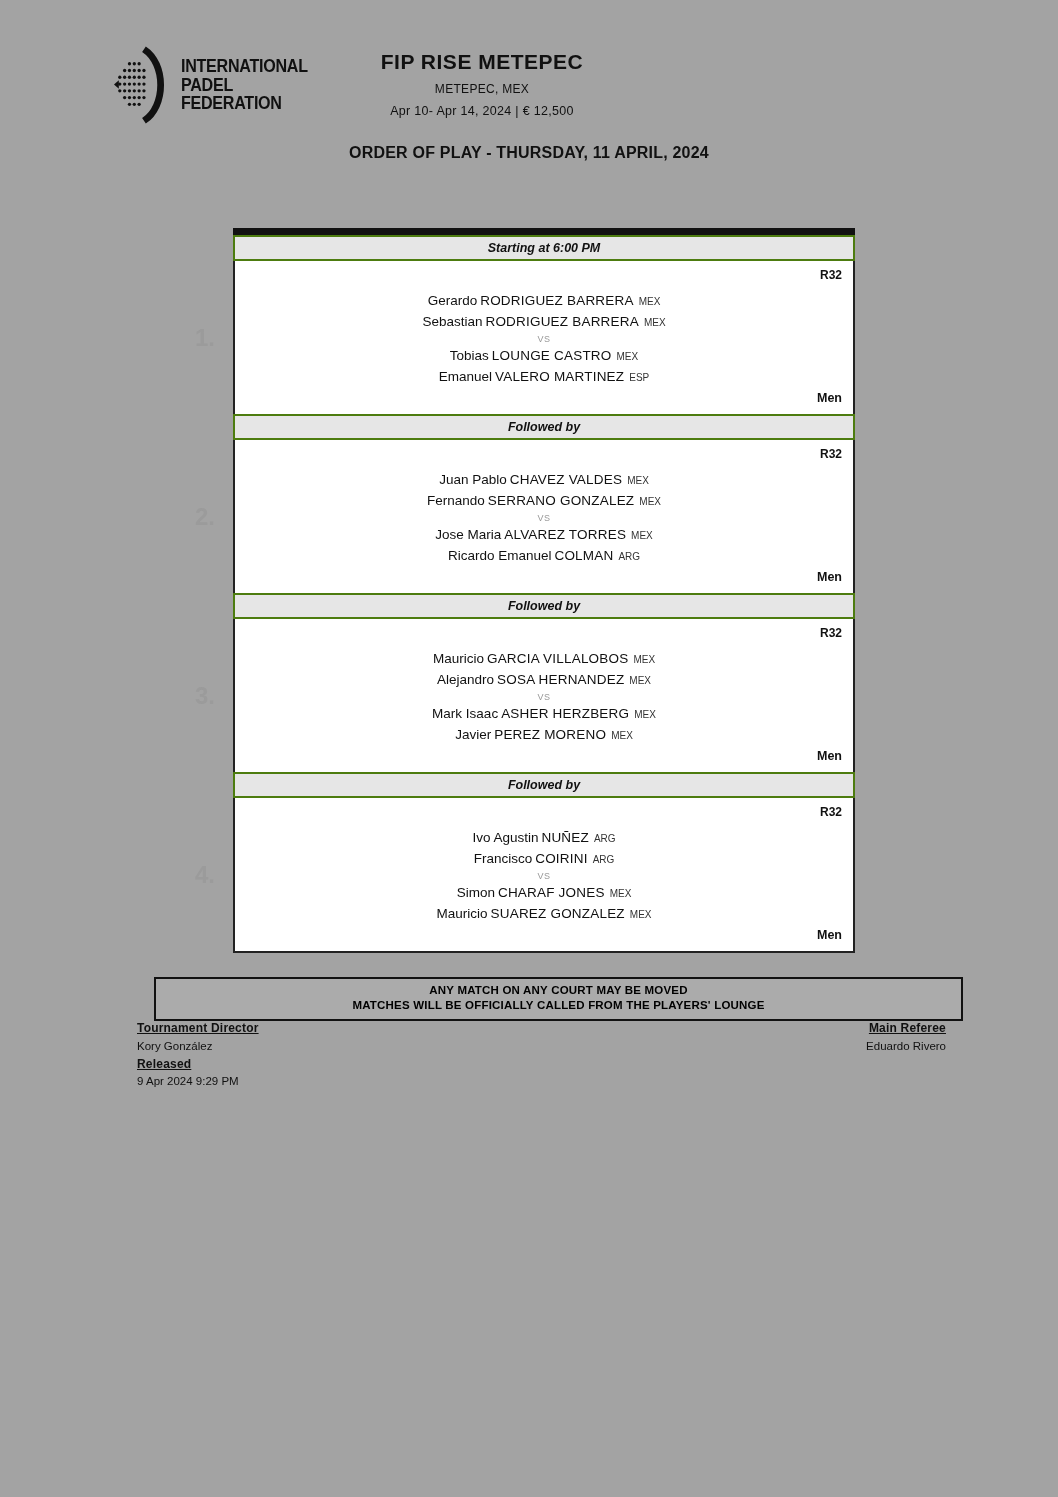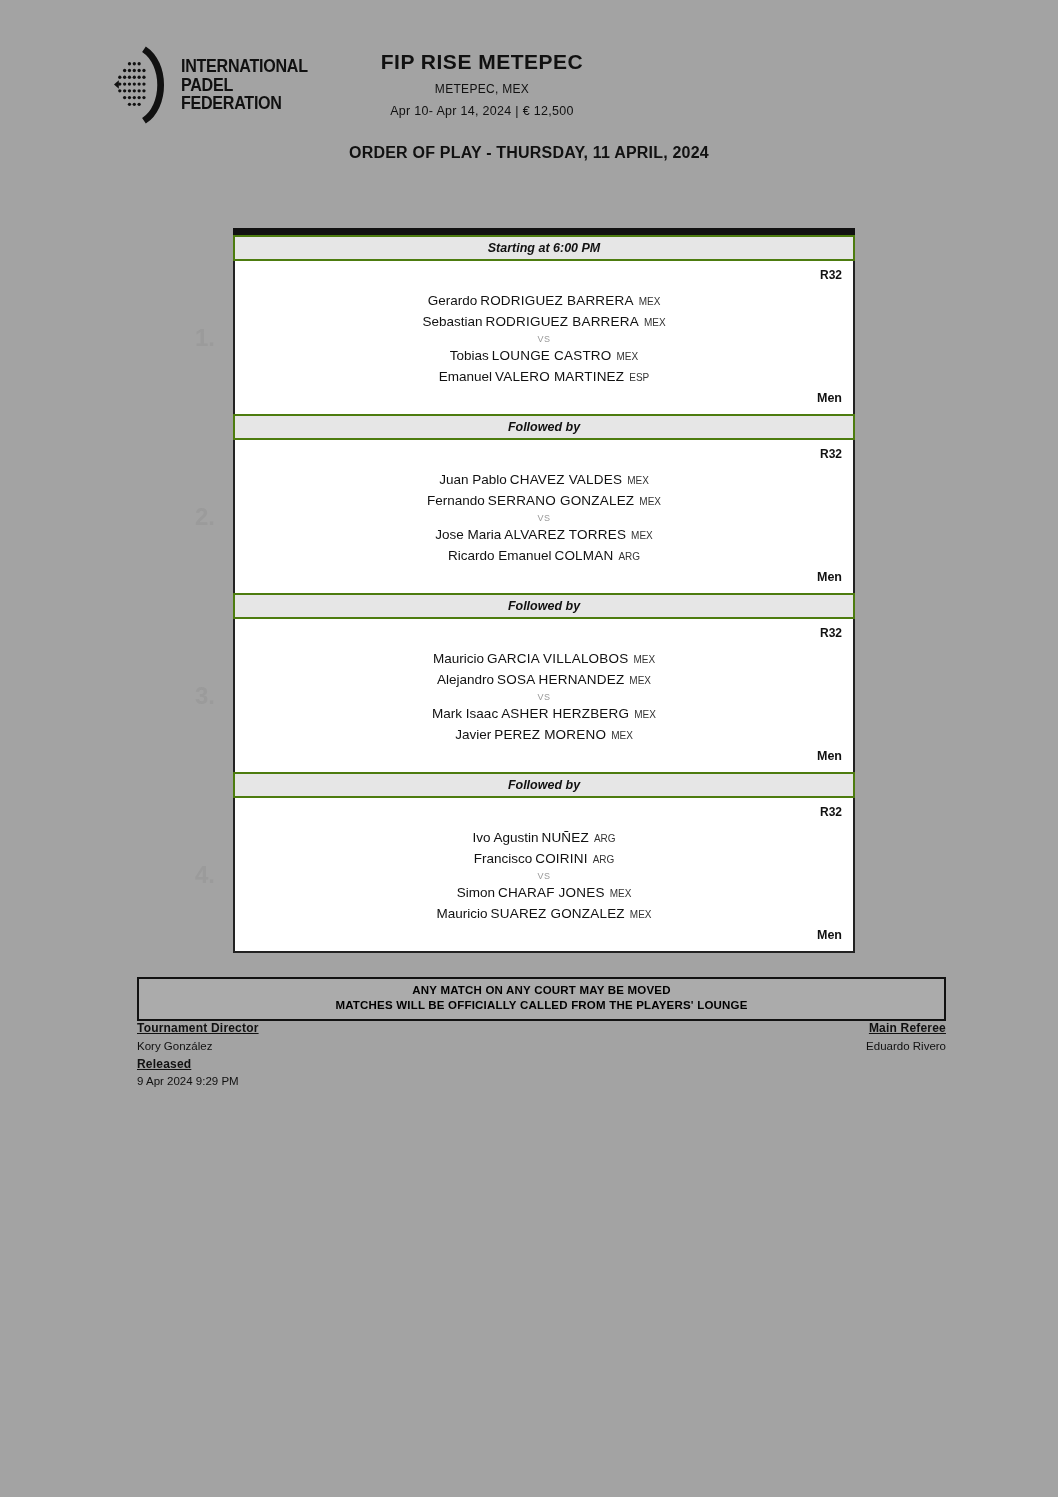--- a/index.html
+++ b/index.html
@@ -29,21 +29,21 @@
   .round { position:absolute; top:7px; right:11px; font-weight:bold; font-size:12px; }
   .category { position:absolute; bottom:9px; right:11px; font-weight:bold; font-size:12.5px; }
   .players { position:absolute; left:0; right:0; top:0; bottom:0; display:flex; flex-direction:column; align-items:center; justify-content:center; padding-top:4px; }
   .player { line-height:20px; font-size:13.5px; white-space:nowrap; }
   .player .first { font-weight:normal; }
   .player .last { font-weight:normal; margin-left:3px; letter-spacing:0.2px; }
   .player .ctry { font-size:10px; color:#333; margin-left:5px; }
   .vs { line-height:13px; font-size:9px; color:#999; letter-spacing:0.5px; }
 
   
-  .notice-banner { position:absolute; top:977px; left:137px; width:809px; border:2px solid #111; background:#ababab; text-align:center; padding:4px 0 6px; }
+  .notice-banner { position:absolute; top:977px; left:154px; width:809px; border:2px solid #111; background:#ababab; text-align:center; padding:4px 0 6px; }
   .notice-line { font-weight:bold; font-size:11.5px; line-height:15px; color:#000; letter-spacing:0.2px; }
 
   
   .foot-label { position:absolute; font-weight:bold; font-size:12px; text-decoration:underline; letter-spacing:0.2px; }
   .foot-value { position:absolute; font-size:11.5px; }
   .td-label { top:1021px; left:137px; }
   .td-name  { top:1040px; left:137px; }
   .mr-label { top:1021px; right:112px; text-align:right; }
   .mr-name  { top:1040px; right:112px; text-align:right; }
   .rel-label{ top:1057px; left:137px; }

